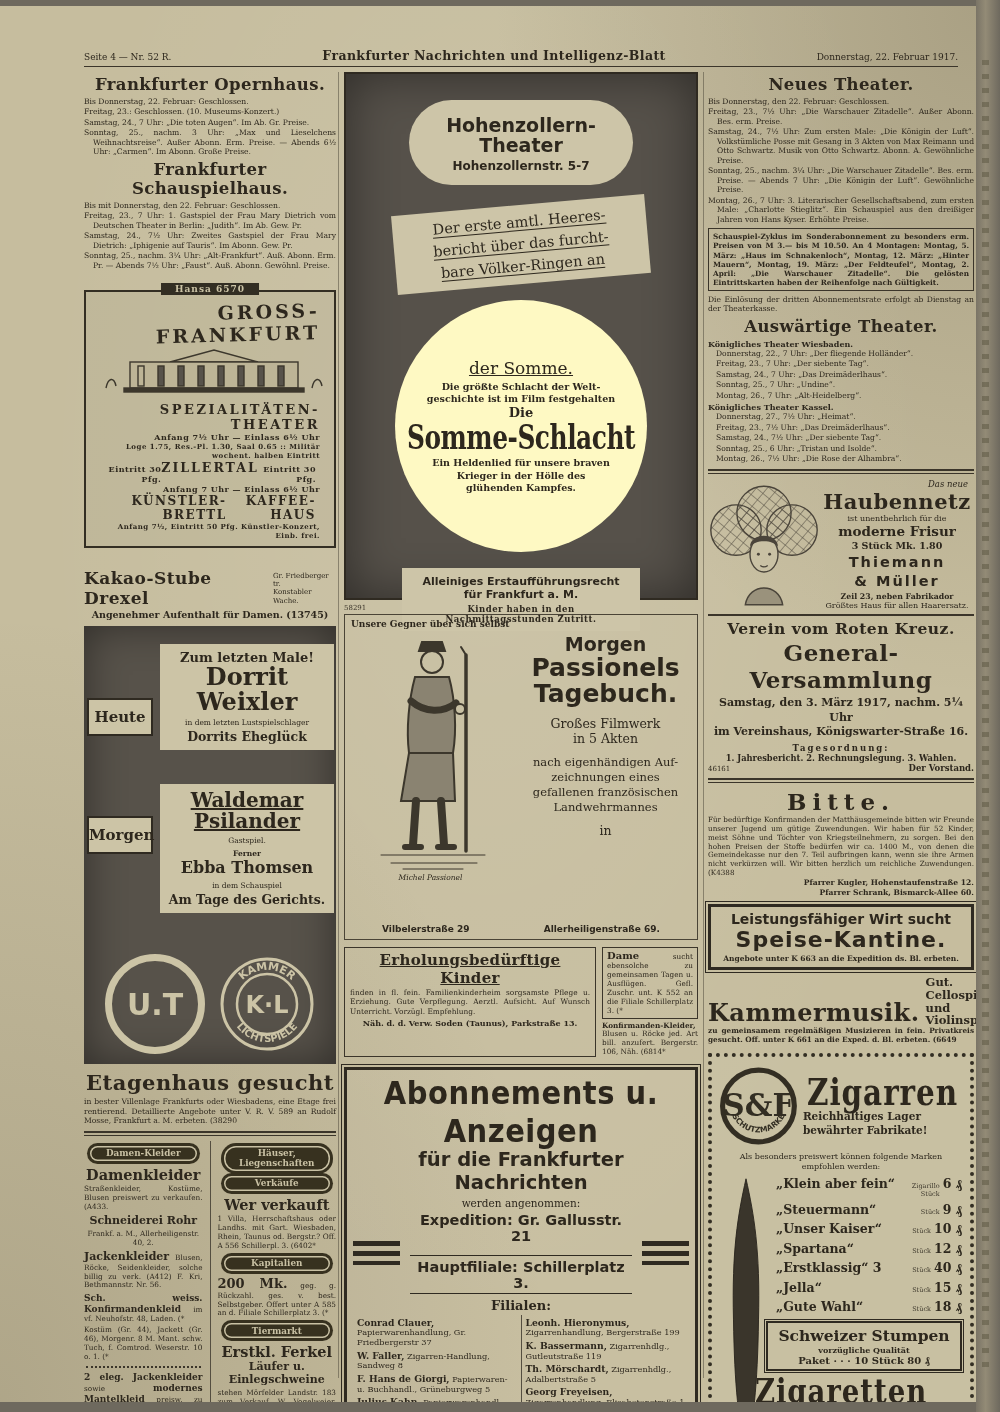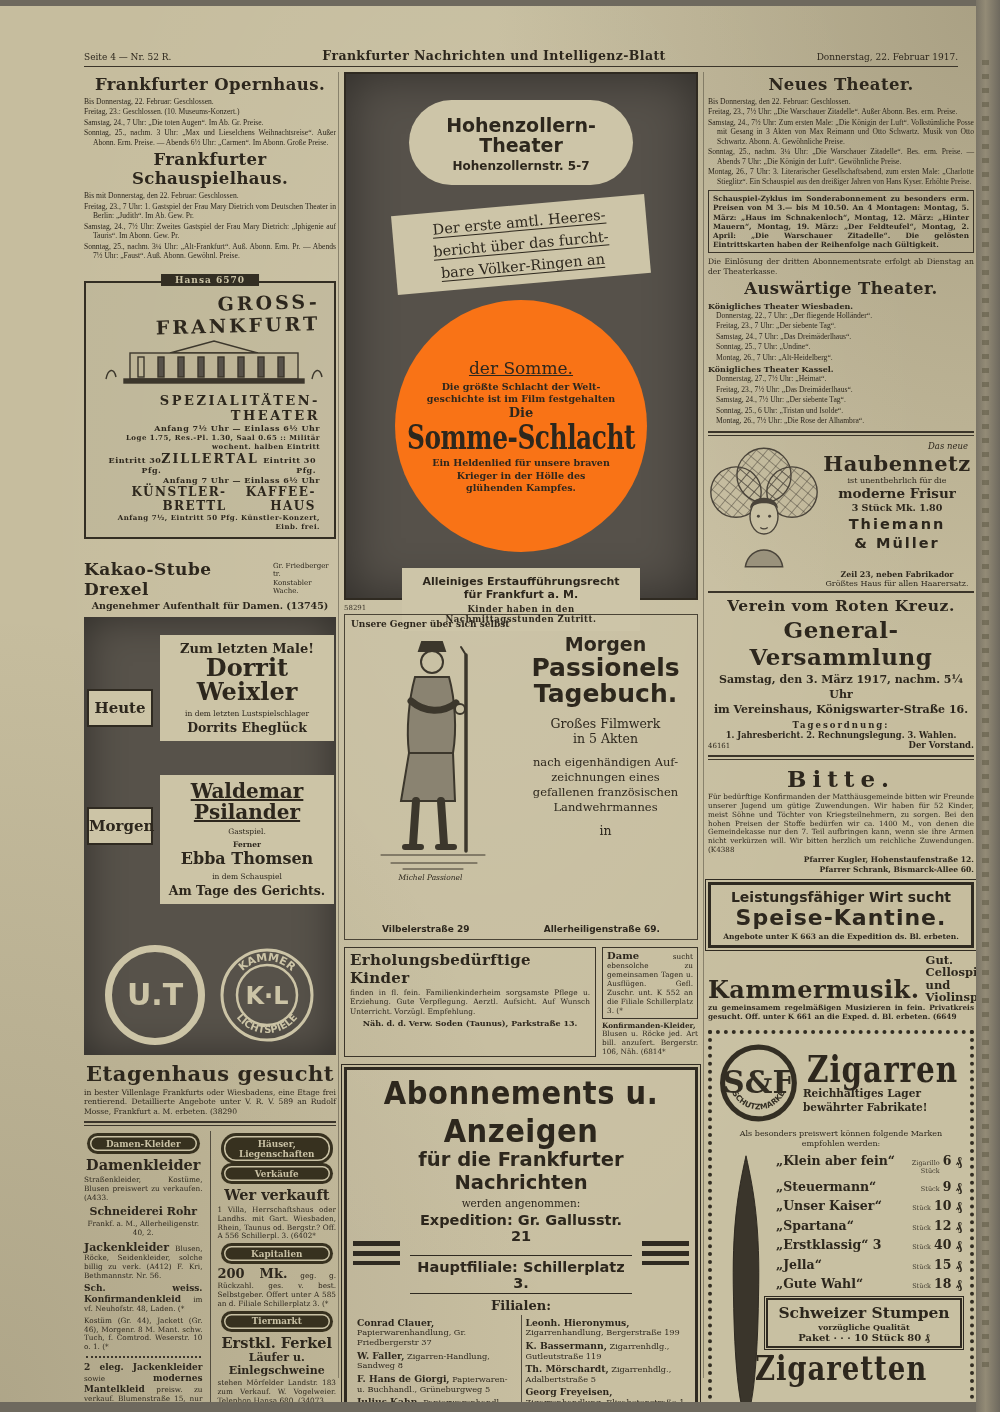--- a/index.html
+++ b/index.html
@@ -19,21 +19,21 @@
     justify-content:space-between;align-items:baseline;border-bottom:1.6px solid #3b352a;
     padding-bottom:3px;font-size:9px;}
   .masthead{font-weight:bold;font-size:12.5px;letter-spacing:.4px;}
   .vrule{position:absolute;top:66px;bottom:24px;width:1px;background:#544e40;opacity:.55;}
   .col{position:absolute;top:66px;}
   #colL{left:84px;width:252px;}
   #colC{left:344px;width:354px;}
   #colR{left:708px;width:266px;}
 
   .sechead{font-weight:bold;font-size:16.5px;text-align:center;margin:3px 0 3px;letter-spacing:.4px;}
-  .sline{font-size:7.6px;line-height:1.25;margin:0 0 1px;padding-left:9px;text-indent:-9px;text-align:justify;font-family:Liberation Serif, serif;}
+  .sline{font-size:7.6px;line-height:1.25;margin:0 0 1px;padding-left:9px;text-indent:-9px;text-align:justify;}
   .venue{font-weight:bold;font-size:8px;margin:2px 0 0;}
   .note8{font-size:7.6px;line-height:1.25;margin:3px 0;text-align:justify;}
   .rule2{border:none;border-top:2.6px solid #3b352a;border-bottom:1px solid #3b352a;height:2px;margin:5px 0;}
 
   
   .gf{border:2.5px solid #332e23;background:rgba(0,0,0,.03);margin:20px 0;padding:4px 14px 6px;position:relative;text-align:right;}
   .gf-phone{position:absolute;top:-9px;left:50%;transform:translateX(-50%);background:#332e23;color:#cbc3a5;
     font-weight:bold;font-size:9px;padding:1px 14px;letter-spacing:1px;}
   .gf-title{font-weight:bold;font-size:19px;letter-spacing:3px;margin-top:6px;transform:rotate(-1.5deg);}
   .gf-l1{font-weight:bold;font-size:13px;letter-spacing:2.5px;margin-top:2px;}
@@ -84,21 +84,21 @@
 
   
   .hz{position:relative;height:524px;background:#56514a;box-shadow:inset 0 0 50px rgba(0,0,0,.45);
     border:2px solid #2f2a21;text-align:center;}
   .hz-pill{width:208px;margin:26px auto 0;background:#cdc5a8;border-radius:54px;padding:16px 8px 12px;}
   .hz-p1{font-weight:bold;font-size:19px;line-height:1.05;font-family:"DejaVu Sans",sans-serif;}
   .hz-p2{font-weight:bold;font-size:12px;margin-top:3px;font-family:"DejaVu Sans",sans-serif;}
   .hz-tilt{width:238px;margin:20px auto 0;background:#cdc5a8;transform:rotate(-5deg);
     padding:7px 8px;font-size:14.5px;line-height:1.5;}
   .hz-tilt span{border-bottom:1px solid #2d271d;white-space:nowrap;}
-  .hz-circle{width:252px;height:252px;border-radius:50%;background:#f97316;margin:16px auto 0;
+  .hz-circle{width:252px;height:252px;border-radius:50%;background:#fef9c3;margin:16px auto 0;
     padding-top:0;display:flex;flex-direction:column;justify-content:center;}
   .hz-c1{font-size:17px;text-decoration:underline;}
   .hz-c2{font-weight:bold;font-size:9.5px;line-height:1.25;margin-top:3px;}
   .hz-die{font-weight:bold;font-size:13px;margin-top:1px;}
   .hz-somme{font-weight:bold;font-size:27px;letter-spacing:-.5px;transform:scale(.92,1.25);margin:2px 0 4px;}
   .hz-c6{font-weight:bold;font-size:9.5px;line-height:1.3;}
   .hz-box{width:226px;margin:16px auto 0;background:#cdc5a8;padding:7px 6px;}
   .hz-b1{font-weight:bold;font-size:11px;font-family:"DejaVu Sans",sans-serif;}
   .hz-b3{font-weight:bold;font-size:8.5px;margin-top:3px;letter-spacing:.5px;}
   .hz-ref{position:absolute;left:-2px;bottom:-14px;font-size:7px;color:#3b352a;}
@@ -114,21 +114,21 @@
   .pas-m1{font-size:12.5px;margin-top:8px;line-height:1.25;}
   .pas-m2{font-size:11.5px;margin-top:8px;line-height:1.3;}
   .pas-venues{position:absolute;bottom:18px;left:0;right:0;text-align:center;font-weight:bold;
     font-size:16.5px;font-family:"DejaVu Sans",sans-serif;}
   .pas-addr{position:absolute;bottom:5px;left:0;right:0;display:flex;justify-content:space-around;
     font-weight:bold;font-size:9px;font-family:"DejaVu Sans",sans-serif;}
 
   
   .kd{display:flex;gap:6px;margin-top:7px;}
   .kinder{width:240px;border:1.5px solid #3b352a;padding:3px 5px;}
-  .kinder-t{font-weight:bold;font-size:15px;letter-spacing:.3px;}
+  .kinder-t{font-weight:bold;font-size:15px;text-align:center;letter-spacing:.3px;text-decoration:underline;}
   .kinder-b{font-size:7.4px;line-height:1.25;text-align:justify;margin-top:1px;}
   .kinder-n{font-weight:bold;font-size:8px;text-align:center;margin-top:2px;}
   .dame{flex:1;}
   .dame-box{border:1.5px solid #3b352a;padding:2px 4px;font-size:7.3px;line-height:1.22;text-align:justify;}
   .dame-box b{font-size:10px;}
   .dame-k{font-size:7.3px;line-height:1.22;margin-top:3px;text-align:justify;}
 
   
   .abo{border:3px solid #2f2a21;outline:1px solid #2f2a21;outline-offset:2px;margin-top:10px;
     padding:8px 6px 5px;text-align:center;background:rgba(255,255,255,.04);}
@@ -152,21 +152,21 @@
     line-height:1.25;text-align:justify;margin:4px 0;}
   
   .hb{display:flex;margin:4px 0 2px;border-bottom:2.6px solid #3b352a;padding-bottom:3px;}
   .hb-txt{flex:1;text-align:center;}
   .hb-pre{font-size:8.5px;font-style:italic;text-align:right;padding-right:6px;}
   .hb-t{font-weight:bold;font-size:21px;letter-spacing:.5px;}
   .hb-s{font-size:8px;}
   .hb-mf{font-weight:bold;font-size:13.5px;}
   .hb-pk{font-weight:bold;font-size:9.5px;margin-top:1px;}
   .hb-n{font-weight:bold;font-size:14.5px;letter-spacing:2px;margin-top:3px;font-family:"DejaVu Sans",sans-serif;}
-  .hb-a{font-weight:bold;font-size:7.8px;margin-top:19px;}
+  .hb-a{font-weight:bold;font-size:7.8px;margin-top:3px;}
   .hb-g{font-size:8px;}
   
   .kz{text-align:center;margin-top:3px;}
   .kz-t1{font-weight:bold;font-size:15.5px;letter-spacing:.5px;}
   .kz-t2{font-weight:bold;font-size:23px;letter-spacing:.5px;margin-top:1px;}
   .kz-w{font-weight:bold;font-size:11px;margin-top:3px;line-height:1.35;}
   .kz-al{font-weight:bold;font-size:8.5px;letter-spacing:2px;margin-top:3px;}
   .kz-a{font-size:8.3px;font-weight:bold;text-align:center;}
   .kz-row{display:flex;justify-content:space-between;font-size:7px;align-items:baseline;}
   .kz-sig{font-weight:bold;font-size:8.5px;}

